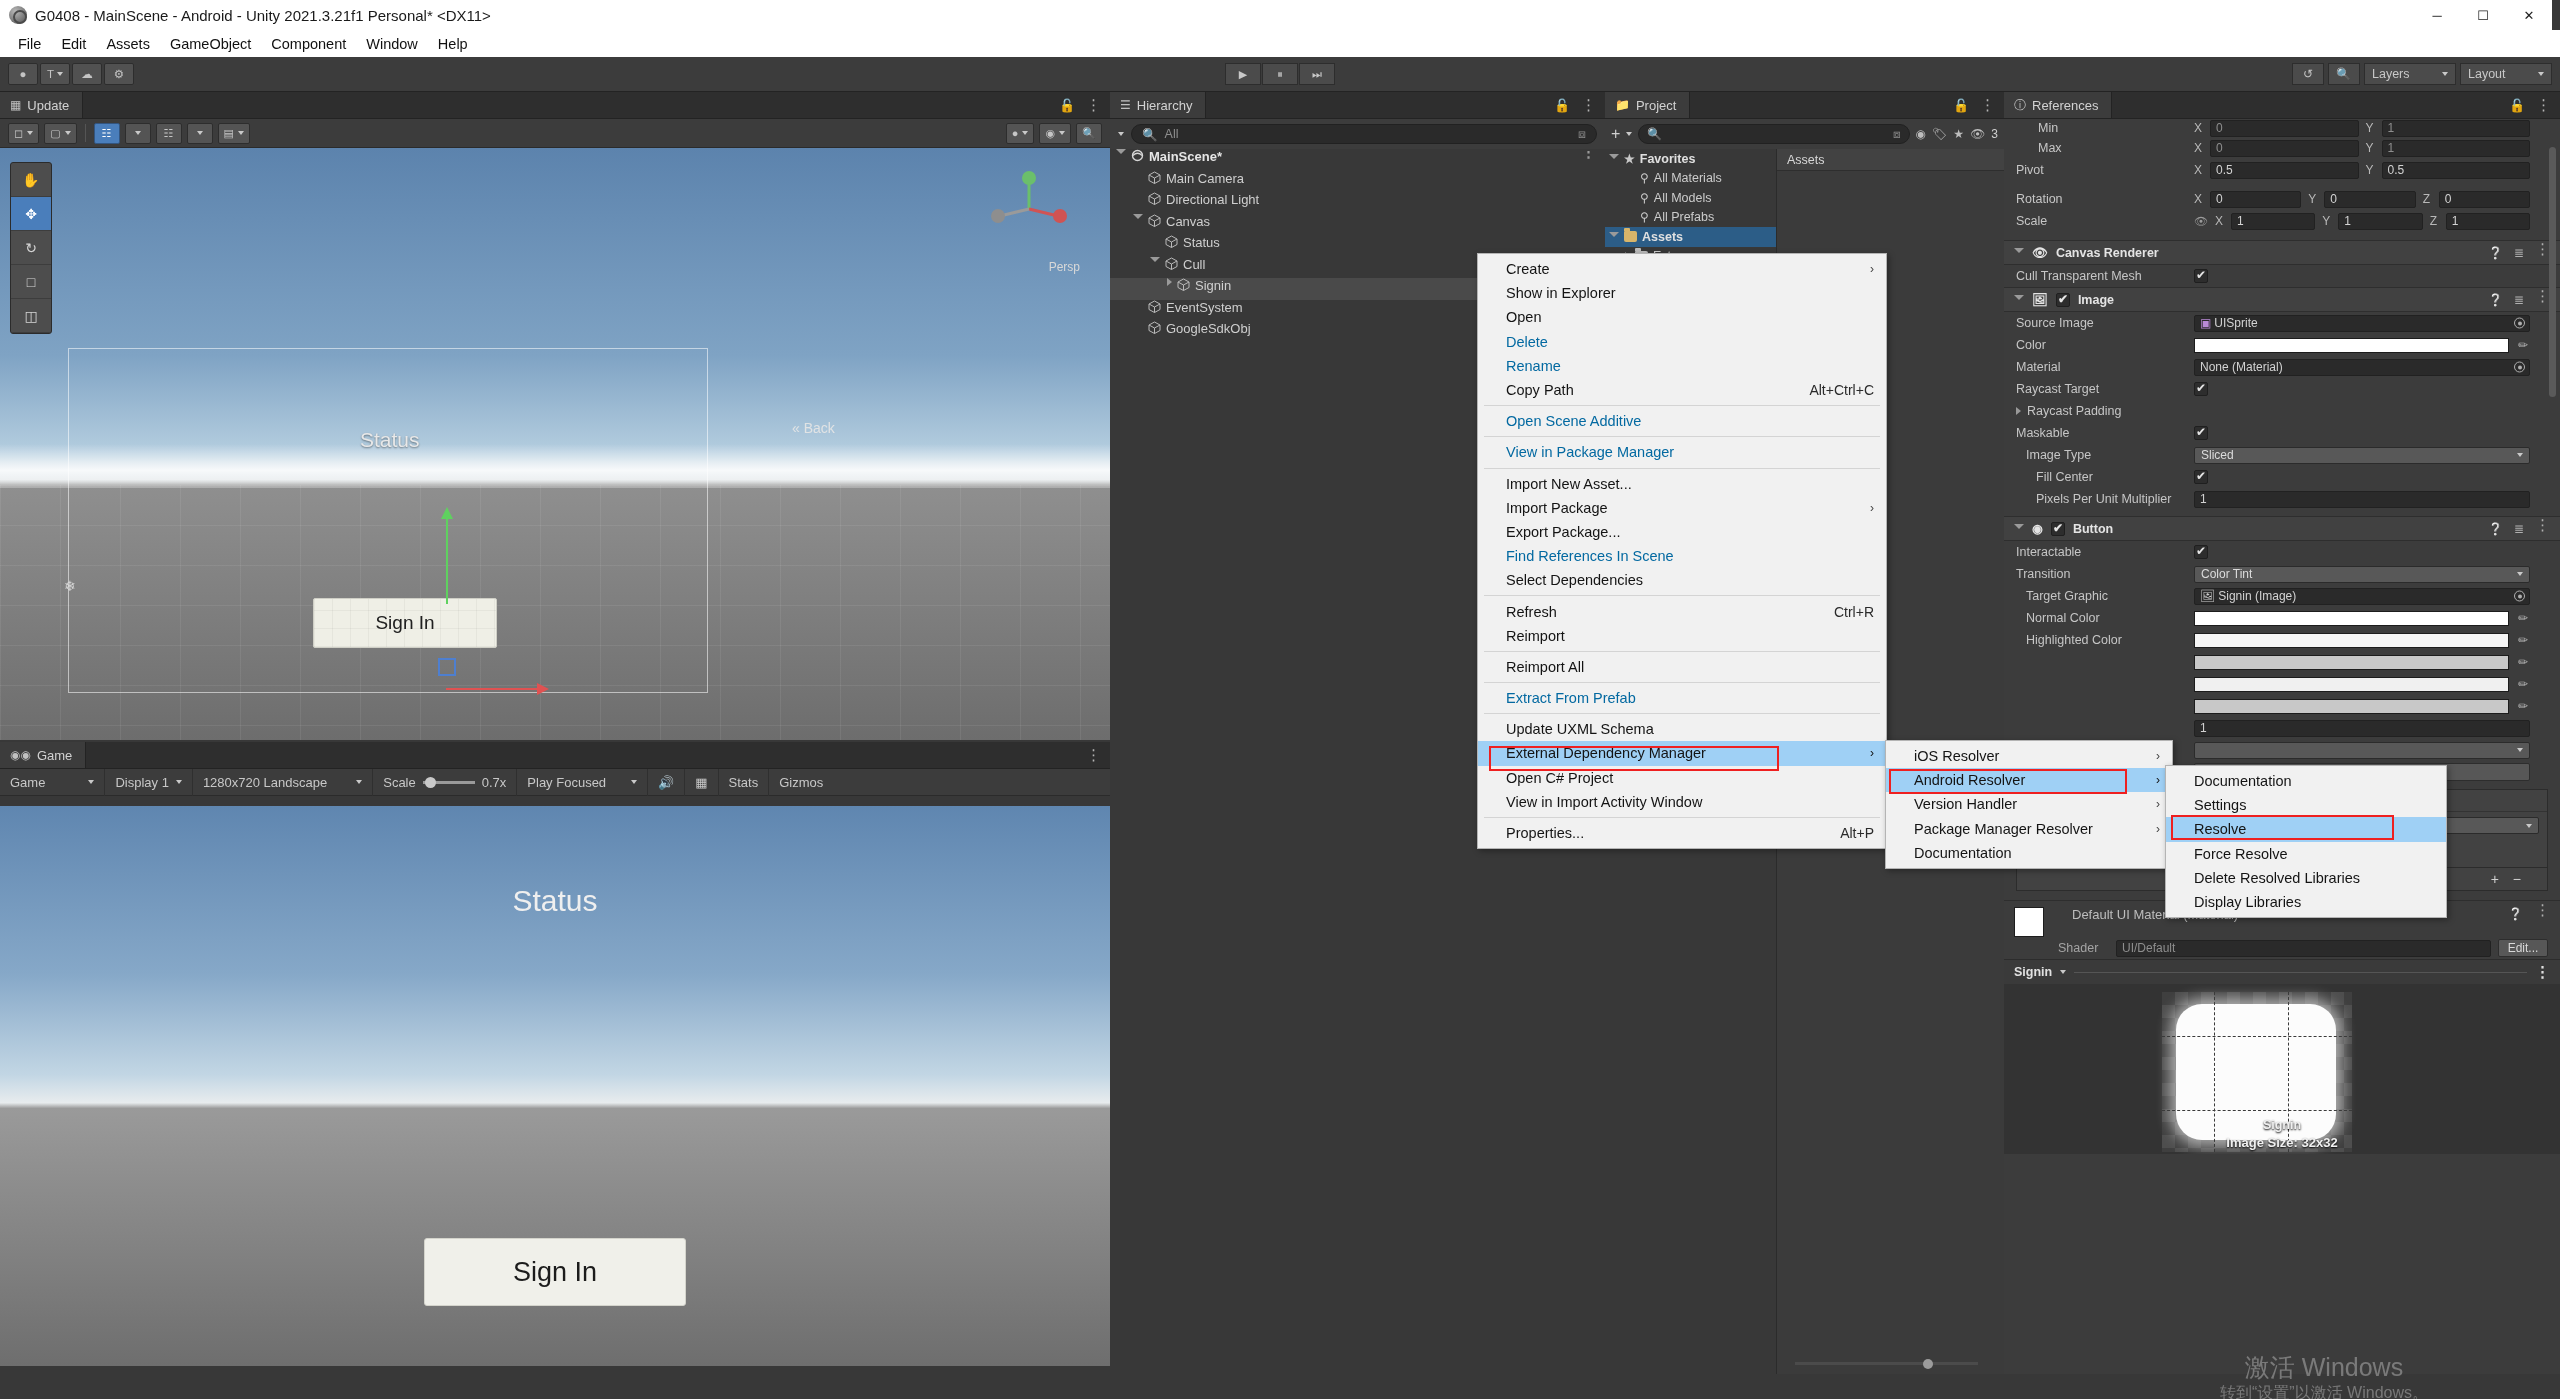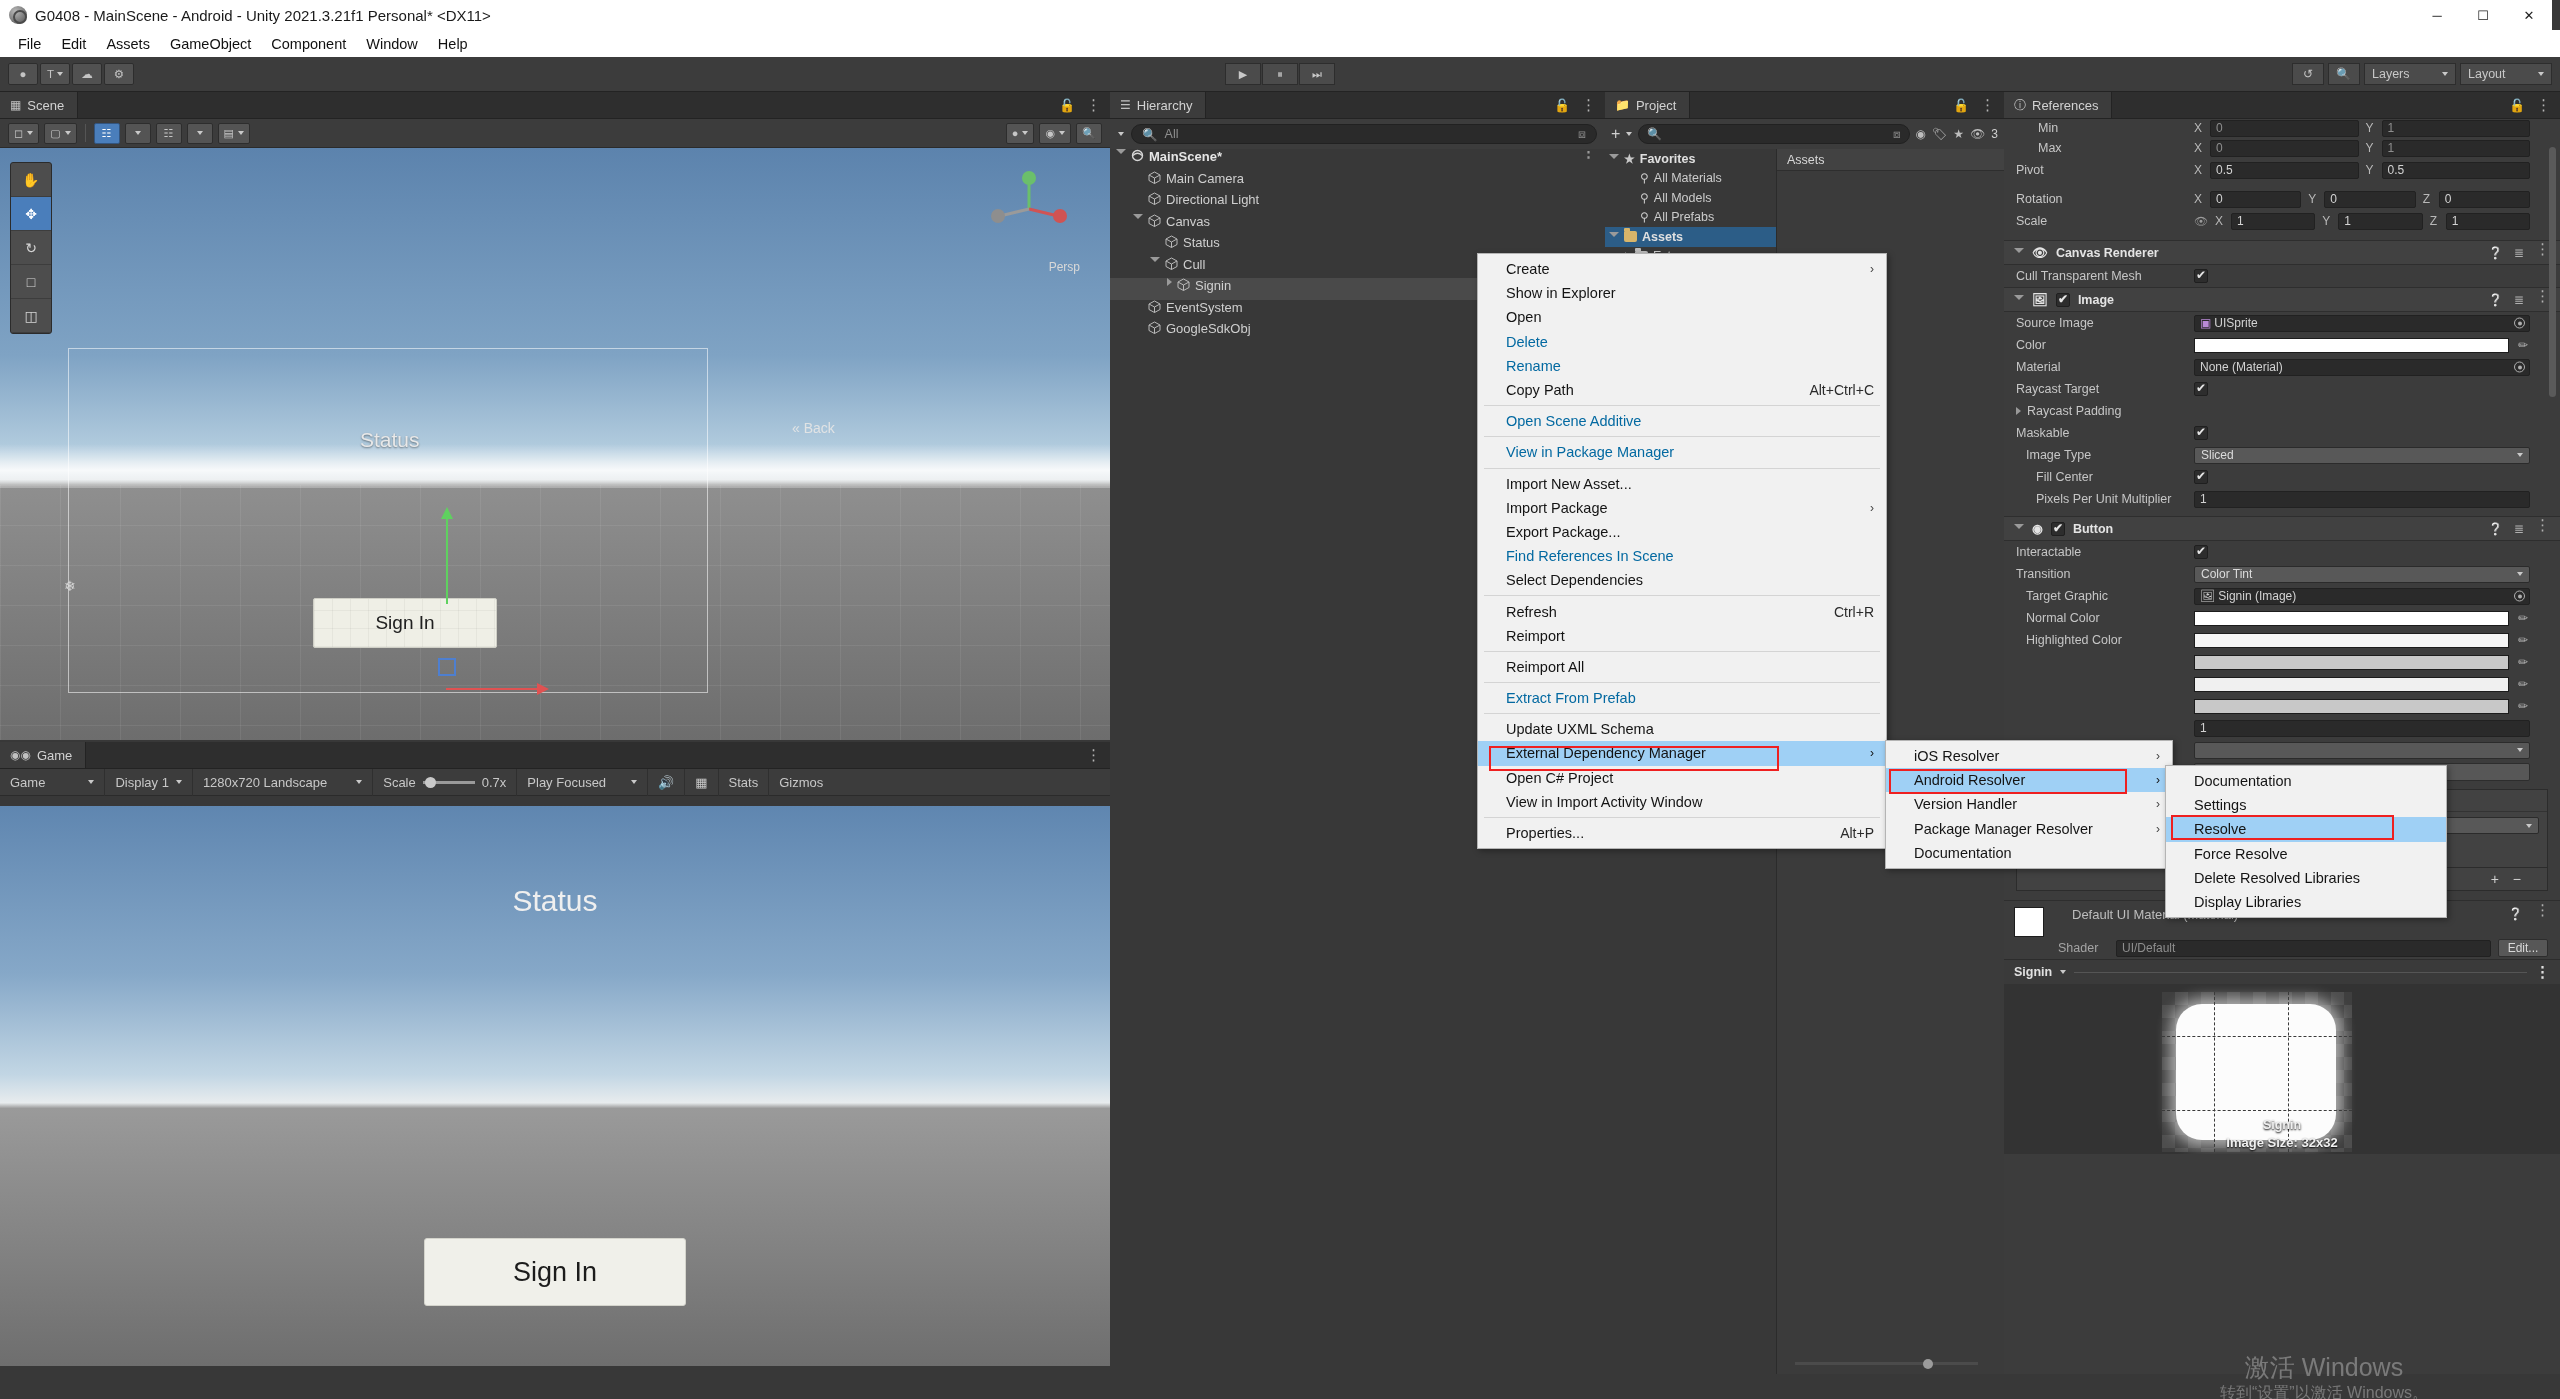--- a/index.html
+++ b/index.html
@@ -365,21 +365,21 @@
         <span>Layout</span>
         <span class="caret"></span>
       </div>
     </div>
   </div>
 
   <div class="panel" id="scene">
     <div class="panel-tabrow">
       <div class="ptab">
         <span class="tabicon">▦</span>
-        <span>Scene</span>
+        <span>Update</span>
       </div>
       <div class="tabrow-right">
         <span>🔓</span>
         <span class="kebab">⋮</span>
       </div>
     </div>
     <div class="scene-toolbar">
       <div class="st-cell">◻<span class="caret"></span></div>
       <div class="st-cell">▢<span class="caret"></span></div>
       <div class="st-sep"></div>

